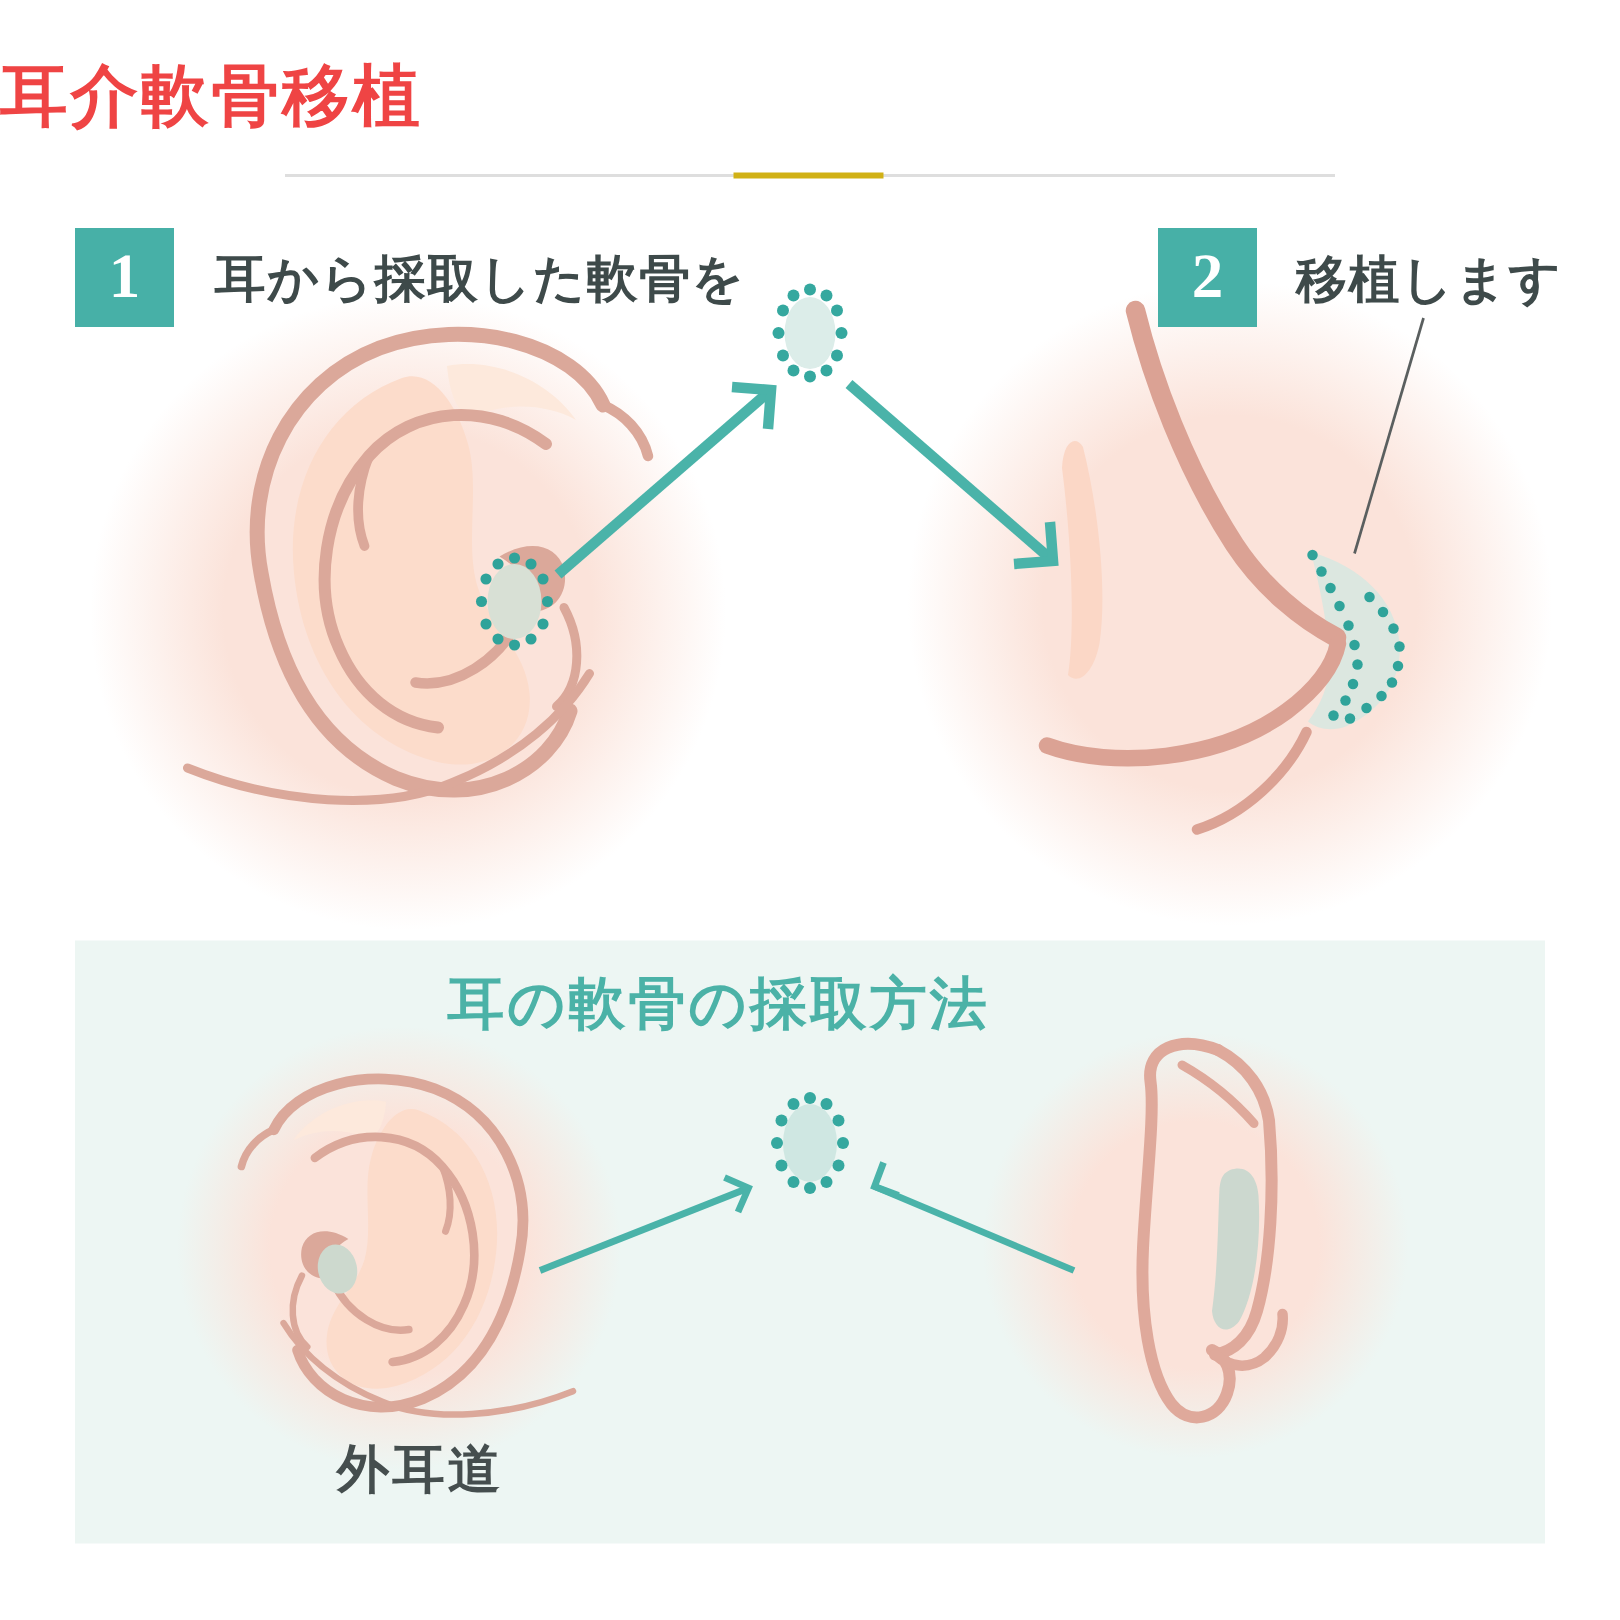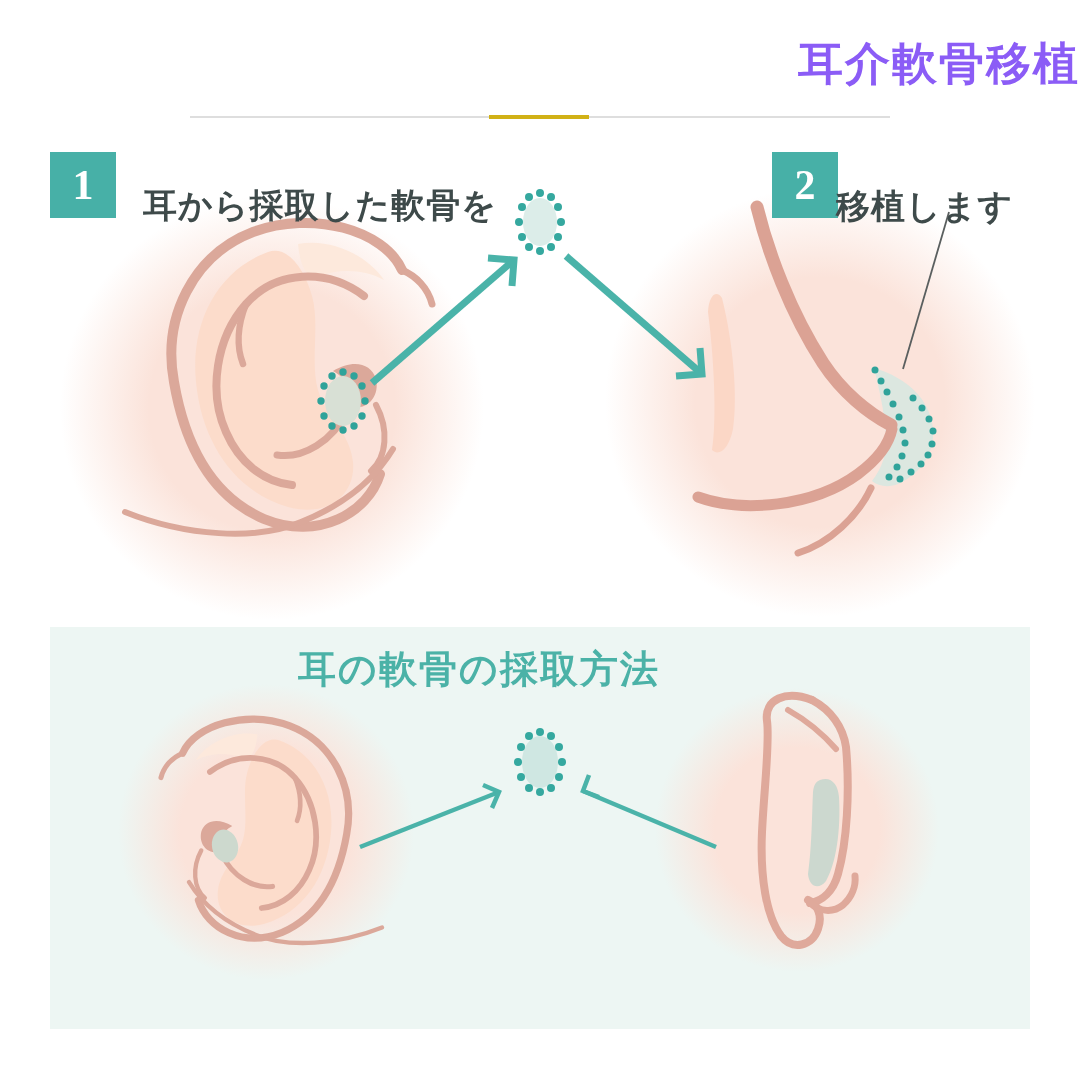--- a/index.html
+++ b/index.html
@@ -2,21 +2,21 @@
 <html lang="ja"><head>
 <meta charset="utf-8">
 <style>
   html,body{margin:0;padding:0;background:#fff;}
   .poster{
     position:relative;width:1080px;height:1080px;overflow:hidden;background:#ffffff;
     font-family:"Liberation Serif","DejaVu Serif",serif;
   }
   .title{
     position:absolute;left:0;top:34px;width:1080px;margin:0;
-    text-align:right;font-size:45px;font-weight:700;letter-spacing:2px;color:#8b5cf6;
+    text-align:left;font-size:45px;font-weight:700;letter-spacing:2px;color:#ef4444;
   }
   .divider{
     position:absolute;left:190px;top:116px;width:700px;height:2px;background:#dedede;
   }
   .divider-gold{
     position:absolute;left:299px;top:-1px;width:100px;height:4px;background:#d1b116;
   }
   .panel{
     position:absolute;left:50px;top:627px;width:980px;height:402px;background:#edf6f3;
   }
@@ -29,24 +29,24 @@
   .glow.bl{left:118px;top:684px;width:296px;height:296px;}
   .glow.br{left:655px;top:688px;width:284px;height:284px;}
   .art{position:absolute;left:0;top:0;pointer-events:none;}
   .badge{
     position:absolute;width:66px;height:66px;background:#47b0a7;
     color:#ffffff;text-align:center;line-height:66px;font-size:42px;font-weight:600;
   }
   .badge.one{left:50px;top:152px;}
   .badge.two{left:772px;top:152px;}
   .step-label{
-    position:absolute;font-size:34px;font-weight:600;color:#3e4a4a;letter-spacing:1px;white-space:nowrap;margin-top:20px;
+    position:absolute;font-size:34px;font-weight:600;color:#3e4a4a;letter-spacing:1px;white-space:nowrap;
   }
   .step-label.one{left:143px;top:163px;}
-  .step-label.two{left:836px;top:164px;}
+  .step-label.two{left:864px;top:164px;}
   .section-title{
     position:absolute;left:0;top:644px;width:958px;text-align:center;
     font-size:38px;font-weight:700;letter-spacing:2px;color:#4bb2a7;
   }
   .caption{
     position:absolute;width:250px;text-align:center;
     font-size:35px;font-weight:600;letter-spacing:2px;color:#454e4e;
   }
   .caption.left{left:155px;top:956px;}
   .caption.right{left:681px;top:956px;}
@@ -211,14 +211,15 @@
   </div>
   <div class="step-label one">耳から採取した軟骨を</div>
 
   <div class="badge two">
     <span>2</span>
   </div>
   <div class="step-label two">移植します</div>
 
   <div class="section-title">耳の軟骨の採取方法</div>
 
+  <div class="caption left">外耳道</div>
 
 </div>
 
 </body></html>

